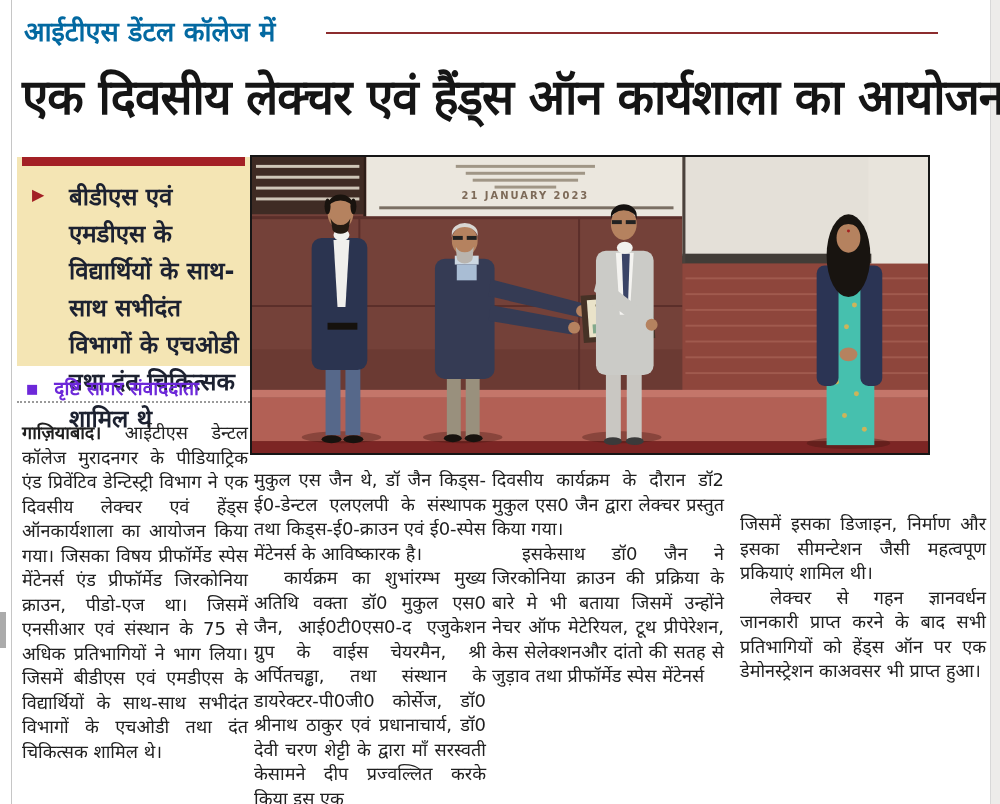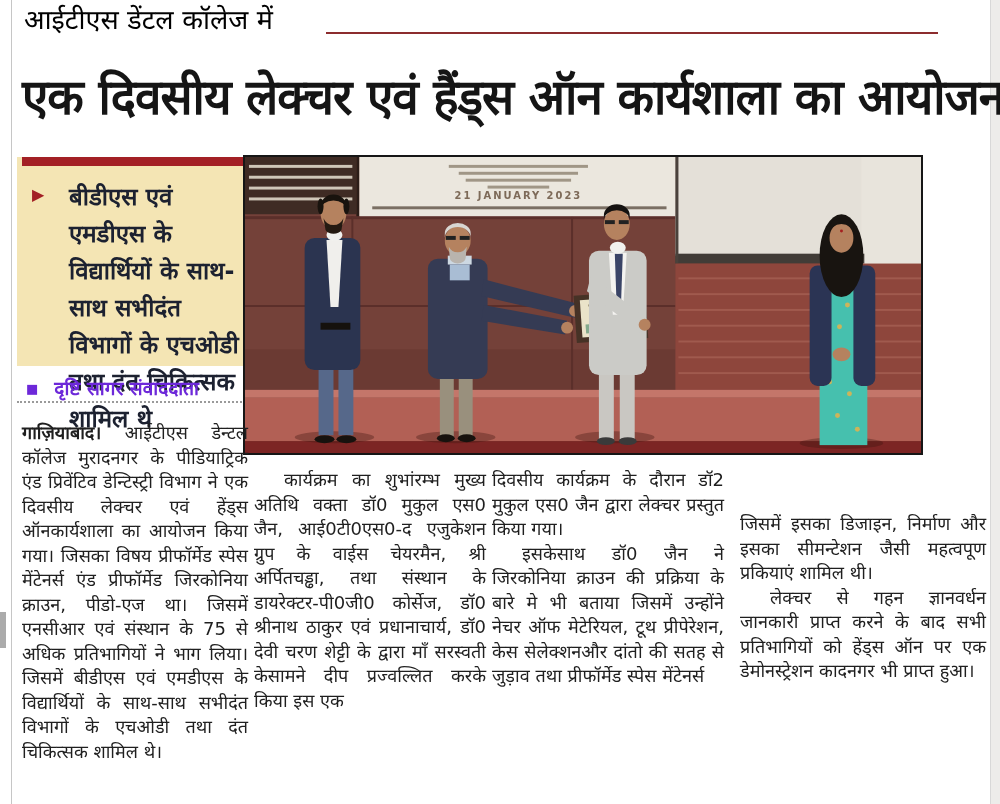--- a/index.html
+++ b/index.html
@@ -7,39 +7,39 @@
   #page{position:relative;width:1000px;height:804px;background:#ffffff;overflow:hidden;}
 
   .abs{position:absolute;}
 
   
   #left-rule{left:11px;top:0;width:1px;height:804px;background:#c6c6c6;}
   #left-tick{left:0;top:612px;width:6px;height:36px;background:#ababab;}
   #right-strip{left:990px;top:0;width:10px;height:804px;background:#edecea;border-left:1px solid #d8d8d8;}
 
   
-  #kicker{left:24px;top:0;font-size:27px;font-weight:normal;color:#000000;white-space:nowrap;}
+  #kicker{left:24px;top:12px;font-size:27px;font-weight:bold;color:#0369a1;white-space:nowrap;}
   #kicker-rule{left:326px;top:32px;width:612px;height:2px;background:#8c2c2e;}
 
   
   #headline{left:22px;top:62px;width:930px;font-size:49px;font-weight:800;color:#151515;letter-spacing:-1px;white-space:nowrap;transform:scaleX(.97);transform-origin:left top;}
 
   
   #hbox{left:17px;top:157px;width:233px;height:209px;background:#f4e5b4;}
   #hbox-bar{left:5px;top:0;right:5px;height:9px;background:#a32025;}
   #hbox-bullet{left:15px;top:28px;font-size:16px;color:#a32025;}
   #hbox-text{left:52px;top:22px;width:182px;font-size:24px;font-weight:bold;line-height:37px;color:#1c2130;}
 
   
   #byline{left:26px;top:375px;font-size:19px;font-weight:bold;color:#6d28d9;}
   #byline .sq{font-size:13px;margin-right:16px;position:relative;top:-2px;}
   #byline-rule{left:17px;top:401px;width:233px;border-top:2px dotted #9a9a9a;height:0;}
 
   
-  #photo{left:243px;top:155px;width:680px;height:300px;border:2px solid #161616;box-sizing:border-box;background:#744139;}
+  #photo{left:250px;top:155px;width:680px;height:300px;border:2px solid #161616;box-sizing:border-box;background:#744139;}
   #photo svg{display:block;width:100%;height:100%;}
 
   
   .col{top:468px;width:232px;font-size:18px;line-height:24.5px;color:#1f1f1f;text-align:justify;}
   #col-1{left:22px;top:421px;width:226px;}
   #col-2{left:254px;}
   #col-3{left:492px;}
   #col-4{left:740px;width:246px;margin-top:44px;}
   .col p{margin:0;}
   .col p.indent{text-indent:30px;}
@@ -202,26 +202,27 @@
         <circle cx="600" cy="75" r="1.5" fill="#a51f1f"></circle>
       </g>
     </svg>
   </div>
 
   <div class="abs col" id="col-1">
     <p><span class="lead">गाज़ियाबाद।</span><span> आईटीएस डेन्टल कॉलेज मुरादनगर के पीडियाट्रिक एंड प्रिवेंटिव डेन्टिस्ट्री विभाग ने एक दिवसीय लेक्चर एवं हेंड्स ऑनकार्यशाला का आयोजन किया गया। जिसका विषय प्रीफॉर्मेड स्पेस मेंटेनर्स एंड प्रीफॉर्मेड जिरकोनिया क्राउन, पीडो-एज था। जिसमें एनसीआर एवं संस्थान के 75 से अधिक प्रतिभागियों ने भाग लिया। जिसमें बीडीएस एवं एमडीएस के विद्यार्थियों के साथ-साथ सभीदंत विभागों के एचओडी तथा दंत चिकित्सक शामिल थे।</span></p>
   </div>
 
   <div class="abs col" id="col-2">
+    <p>मुकुल एस जैन थे, डॉ जैन किड्स-ई0-डेन्टल एलएलपी के संस्थापक तथा किड्स-ई0-क्राउन एवं ई0-स्पेस मेंटेनर्स के आविष्कारक है।</p>
     <p class="indent">कार्यक्रम का शुभांरम्भ मुख्य अतिथि वक्ता डॉ0 मुकुल एस0 जैन, आई0टी0एस0-द एजुकेशन ग्रुप के वाईस चेयरमैन, श्री अर्पितचड्ढा, तथा संस्थान के डायरेक्टर-पी0जी0 कोर्सेज, डॉ0 श्रीनाथ ठाकुर एवं प्रधानाचार्य, डॉ0 देवी चरण शेट्टी के द्वारा माँ सरस्वती केसामने दीप प्रज्वल्लित करके किया इस एक</p>
   </div>
 
   <div class="abs col" id="col-3">
     <p>दिवसीय कार्यक्रम के दौरान डॉ2 मुकुल एस0 जैन द्वारा लेक्चर प्रस्तुत किया गया।</p>
     <p class="indent">इसकेसाथ डॉ0 जैन ने जिरकोनिया क्राउन की प्रक्रिया के बारे मे भी बताया जिसमें उन्होंने नेचर ऑफ मेटेरियल, टूथ प्रीपेरेशन, केस सेलेक्शनऔर दांतो की सतह से जुड़ाव तथा प्रीफॉर्मेड स्पेस मेंटेनर्स</p>
   </div>
 
   <div class="abs col" id="col-4">
     <p>जिसमें इसका डिजाइन, निर्माण और इसका सीमन्टेशन जैसी महत्वपूण प्रकियाएं शामिल थी।</p>
-    <p class="indent">लेक्चर से गहन ज्ञानवर्धन जानकारी प्राप्त करने के बाद सभी प्रतिभागियों को हेंड्स ऑन पर एक डेमोनस्ट्रेशन कादनगर भी प्राप्त हुआ।</p>
+    <p class="indent">लेक्चर से गहन ज्ञानवर्धन जानकारी प्राप्त करने के बाद सभी प्रतिभागियों को हेंड्स ऑन पर एक डेमोनस्ट्रेशन काअवसर भी प्राप्त हुआ।</p>
   </div>
 
 </div>
 
 </body></html>

